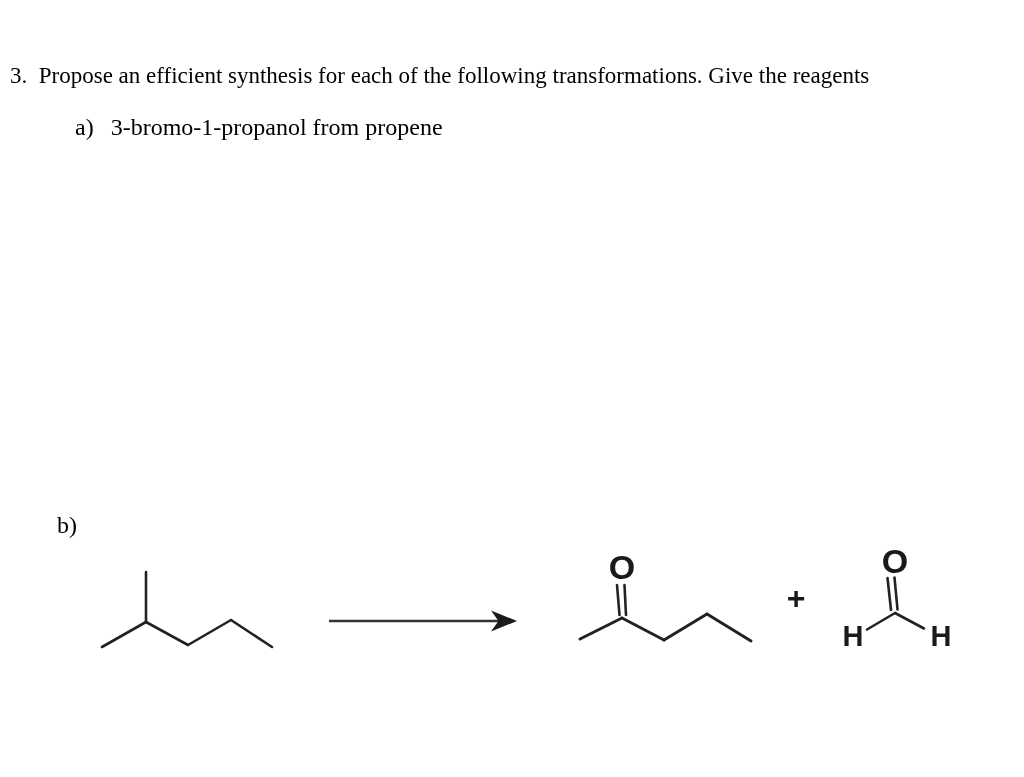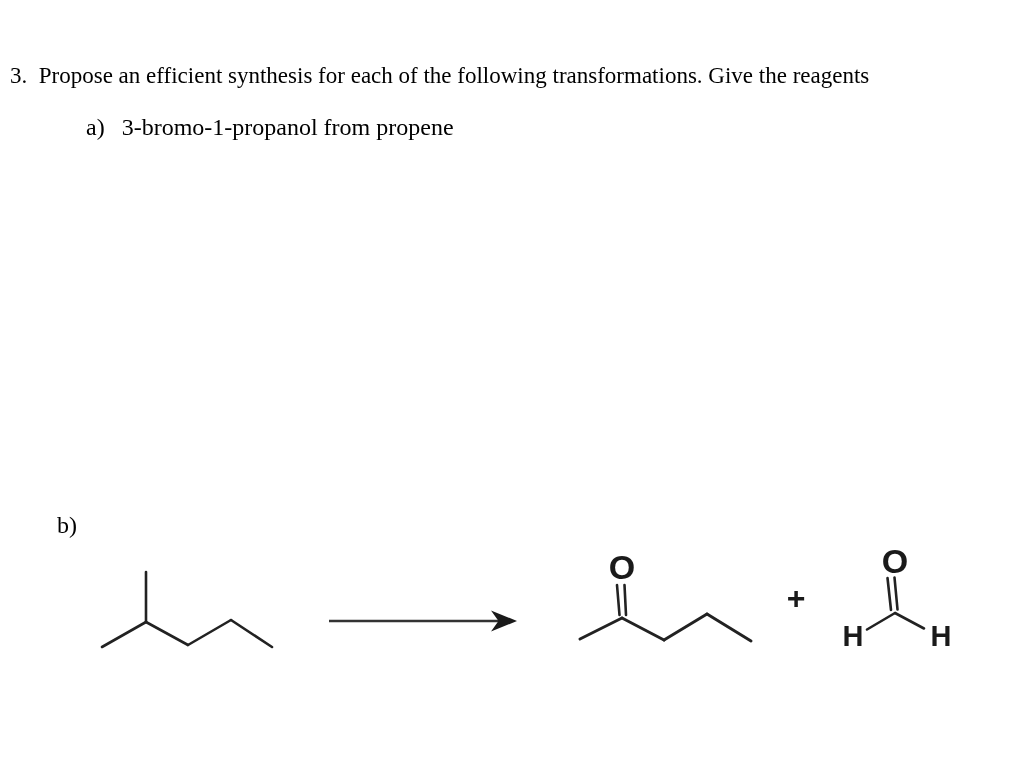--- a/index.html
+++ b/index.html
@@ -15,21 +15,21 @@
   .question {
     position: absolute;
     left: 10px;
     top: 8px;
     font-size: 23px;
     line-height: 27px;
     white-space: pre;
   }
   .part-a {
     position: absolute;
-    left: 62px;
+    left: 51px;
     top: 87px;
     font-size: 24px;
     white-space: pre;
   }
   .part-a .pa-label { margin-right: 17px; }
   .part-b-label {
     position: absolute;
     left: 57px;
     top: 512px;
     font-size: 24px;

